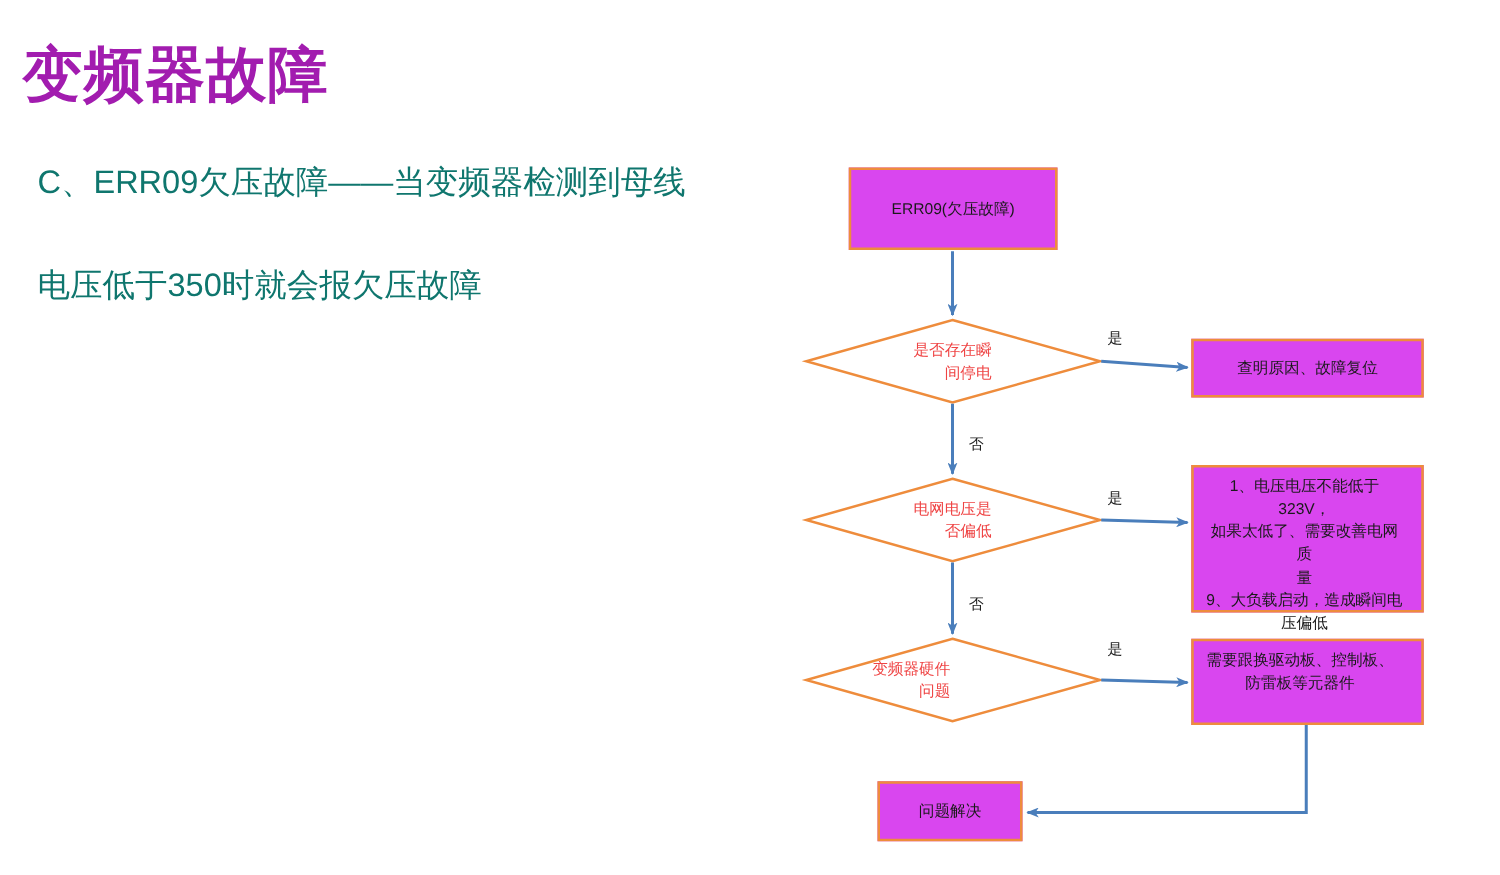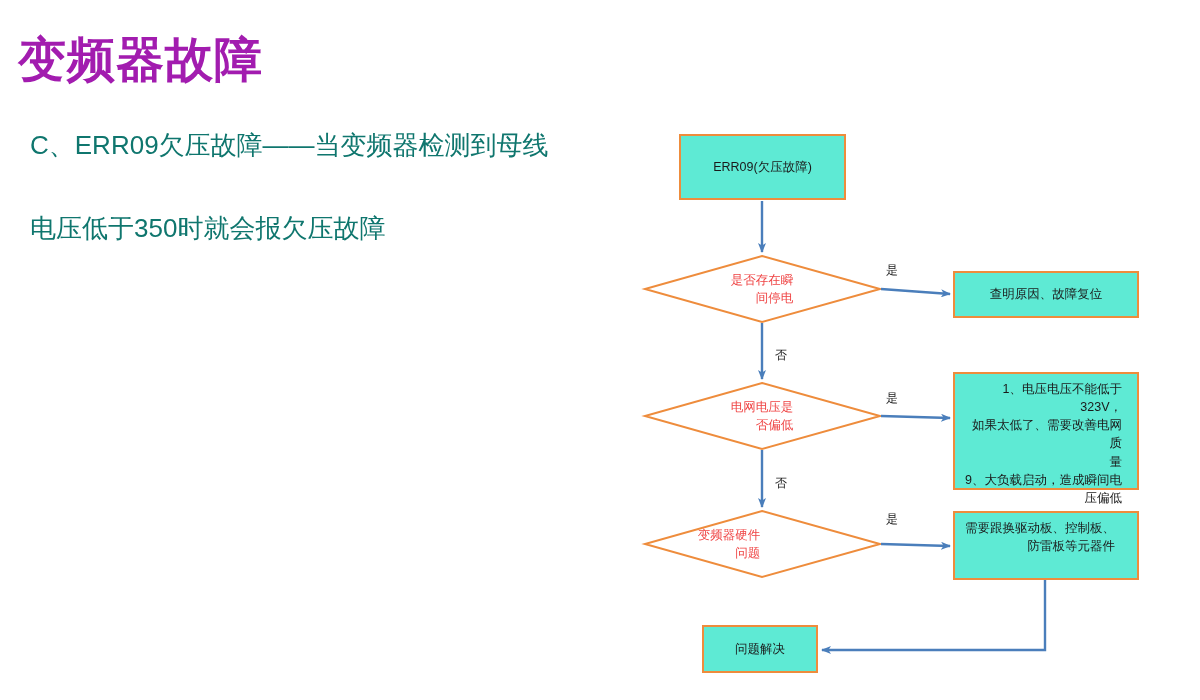--- a/index.html
+++ b/index.html
@@ -65,28 +65,28 @@
     box-sizing: border-box;
     display: flex;
     align-items: center;
     justify-content: center;
     text-align: center;
   }
 
   
   .rect {
     border: 2px solid #ee8c3c;
-    background: #5eead4;
+    background: #d946ef;
     font-size: 12.5px;
     line-height: 1.45;
     color: #1a1a1a;
   }
   .rect.left-align {
     justify-content: flex-start;
-    text-align: right;
+    text-align: center;
     padding: 6px 15px 6px 10px;
     align-items: flex-start;
   }
 
   
   .diamond-label {
     position: absolute;
     display: flex;
     align-items: center;
     justify-content: center;

